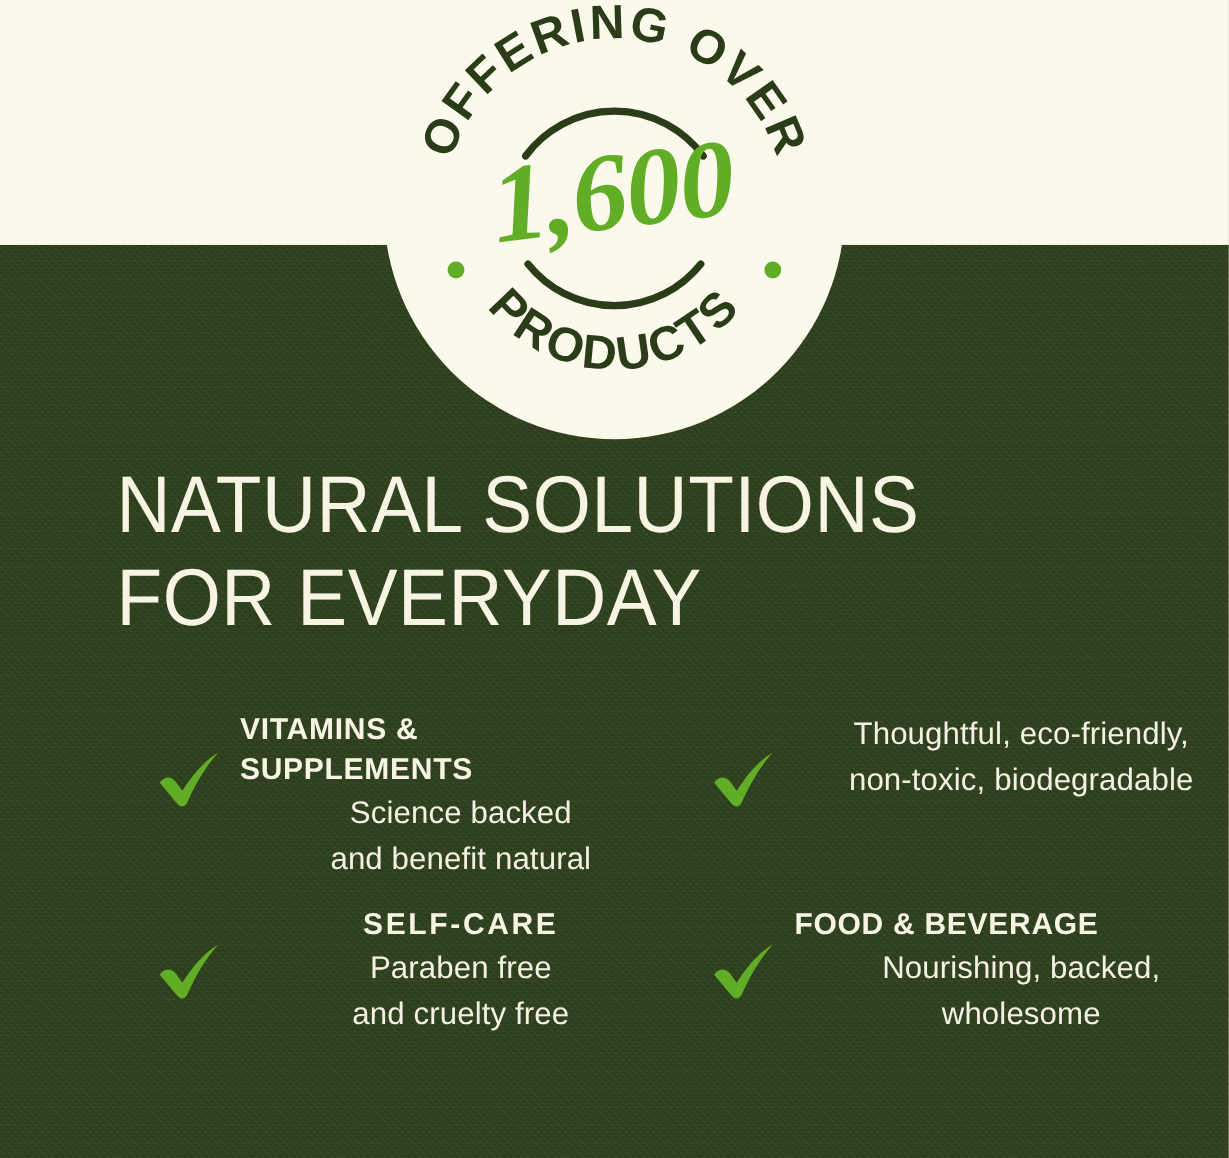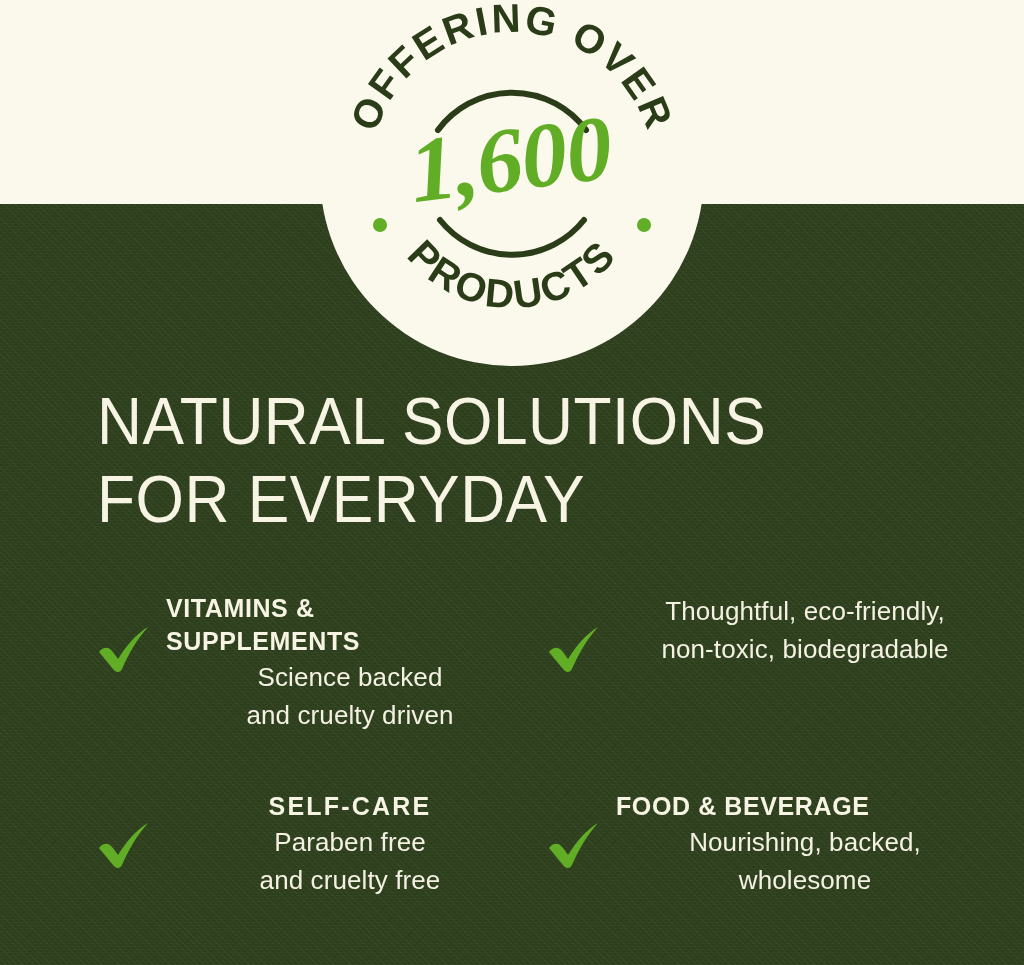--- a/index.html
+++ b/index.html
@@ -57,21 +57,22 @@
   }
 
   
   .features{
     position:absolute; left:0; top:592px; width:1024px;
     z-index:4;
     display:grid;
     grid-template-columns:450px 460px;
     grid-column-gap:0px;
     grid-row-gap:48px;
-    padding-left:84px;
+    padding-left:118px;
+    gap:12px;
   }
   .feature{ position:relative; padding-left:82px; min-height:150px; }
 
   .check{
     position:absolute; left:12px; width:56px; height:50px;
   }
   .feature.f0 .check{ top:32px; }
   .feature.f1 .check{ top:32px; }
   .feature.f2 .check{ top:30px; }
   .feature.f3 .check{ top:30px; }
@@ -133,21 +134,21 @@
 
   <div class="feature f0">
     <span class="check">
       <svg viewBox="0 0 56 50" xmlns="http://www.w3.org/2000/svg">
         <path d="M3 28 C 8 22 13 23 17 28 L 22 35 C 30 22 40 10 52 3 C 41 15 32 31 26 45 C 24 49 20 49 17 45 Z" fill="#62ad26"></path>
       </svg>
     </span>
     <div class="f-title">VITAMINS &amp;
 SUPPLEMENTS</div>
     <div class="f-desc">Science backed
-and cruelty driven</div>
+and benefit natural</div>
   </div>
 
   <div class="feature f1">
     <span class="check">
       <svg viewBox="0 0 56 50" xmlns="http://www.w3.org/2000/svg">
         <path d="M3 28 C 8 22 13 23 17 28 L 22 35 C 30 22 40 10 52 3 C 41 15 32 31 26 45 C 24 49 20 49 17 45 Z" fill="#62ad26"></path>
       </svg>
     </span>
     <div class="f-desc">Thoughtful, eco-friendly,
 non-toxic, biodegradable</div>

